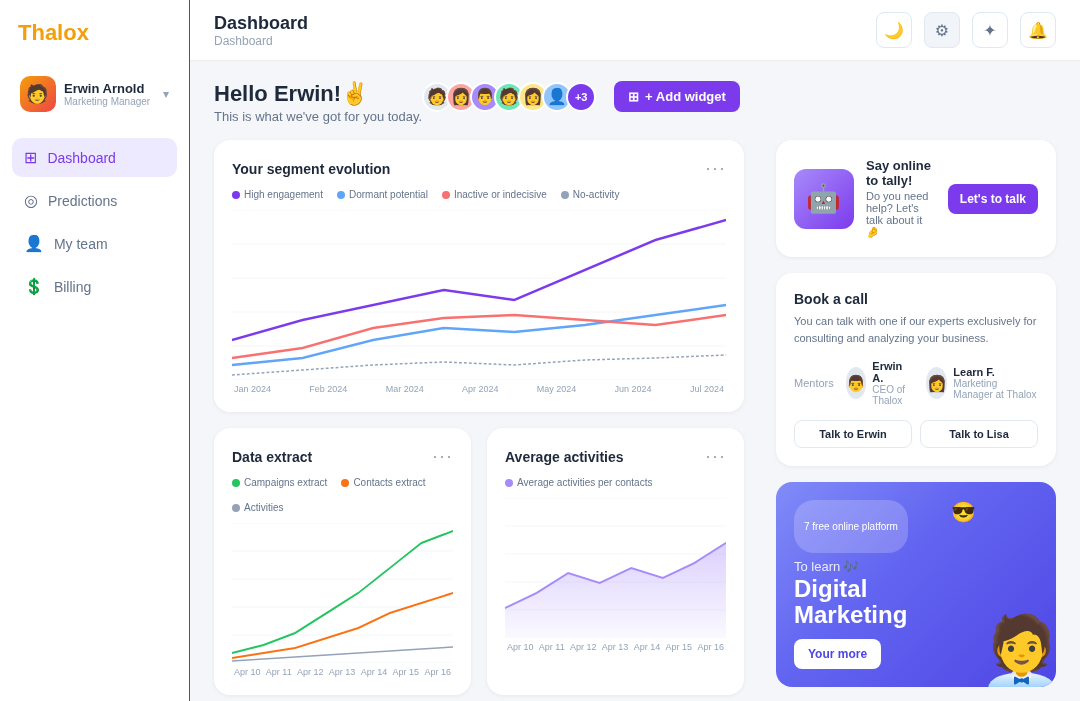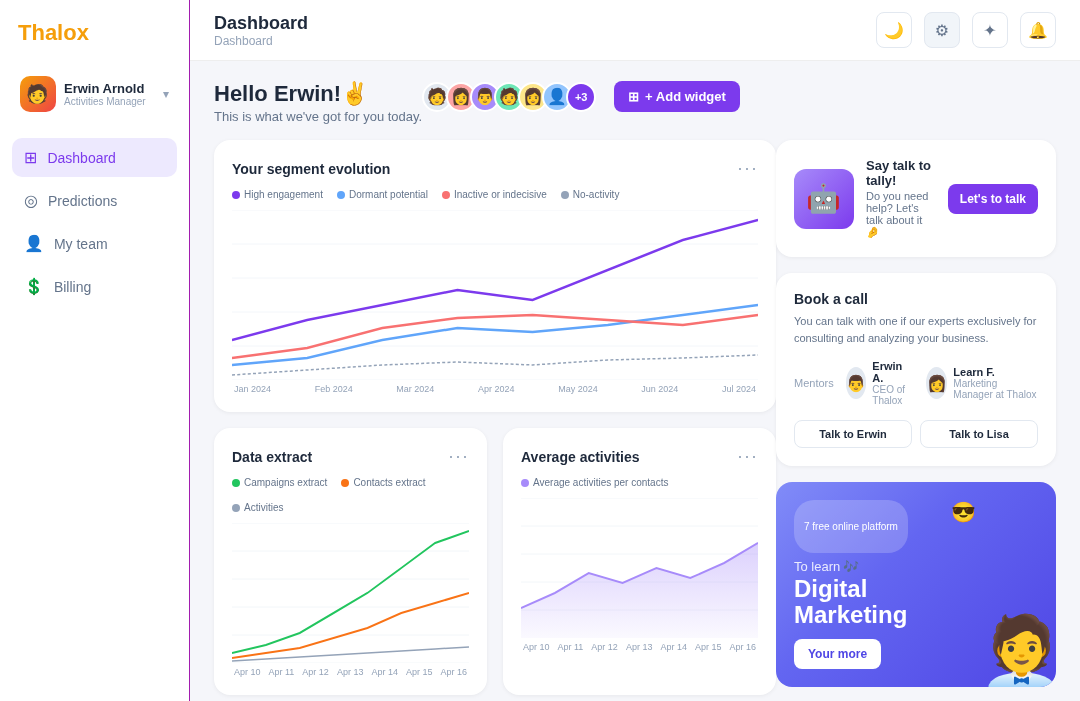--- a/index.html
+++ b/index.html
@@ -153,21 +153,21 @@
       font-size: 13px;
       font-weight: 600;
       cursor: pointer;
       display: flex; align-items: center; gap: 6px;
     }
 
     
     .main-grid {
       display: grid;
       grid-template-columns: 1fr 280px;
-      gap: 0;
+      gap: 32px;
     }
     .left-col { display: flex; flex-direction: column; gap: 16px; }
     .right-col { display: flex; flex-direction: column; gap: 16px; }
 
     .card {
       background: #fff;
       border-radius: 16px;
       padding: 18px;
       box-shadow: 0 1px 4px rgba(0,0,0,0.06);
     }
@@ -344,21 +344,21 @@
 
 <div id="sidebar">
   <div class="logo">
     <span>Thalox</span>
   </div>
 
   <div class="user-card">
     <div class="avatar-box">🧑</div>
     <div class="user-info">
       <div class="user-name">Erwin Arnold</div>
-      <div class="user-role">Activities Manager</div>
+      <div class="user-role">Marketing Manager</div>
     </div>
     <div class="chevron">▾</div>
   </div>
 
   <nav>
     <div class="nav-item active">
       <span class="nav-icon">⊞</span>
       <span>Dashboard</span>
     </div>
     <div class="nav-item">
@@ -570,21 +570,21 @@
 
         </div>
       </div>
 
       <div class="right-col">
 
         <div class="card">
           <div class="tally-card">
             <div class="tally-img">🤖</div>
             <div class="tally-text">
-              <h3>Say talk to tally!</h3>
+              <h3>Say online to tally!</h3>
               <p>Do you need help? Let's talk about it 🤌</p>
             </div>
             <button class="tally-btn">
               <span>Let's to talk</span>
             </button>
           </div>
         </div>
 
         <div class="card book-card">
           <div class="card-title">Book a call</div>

